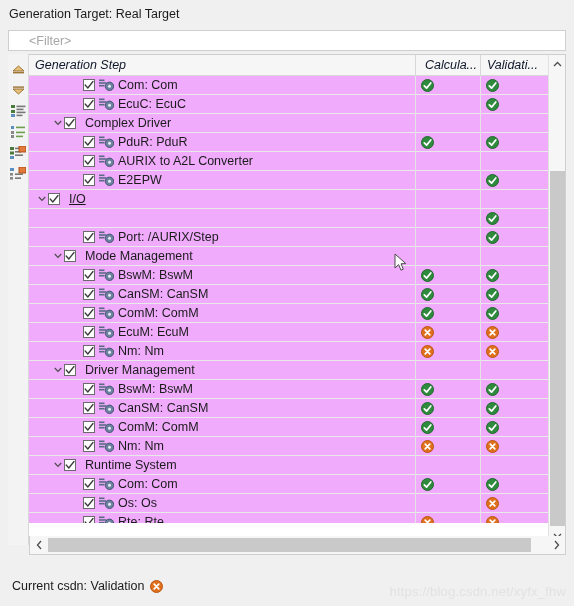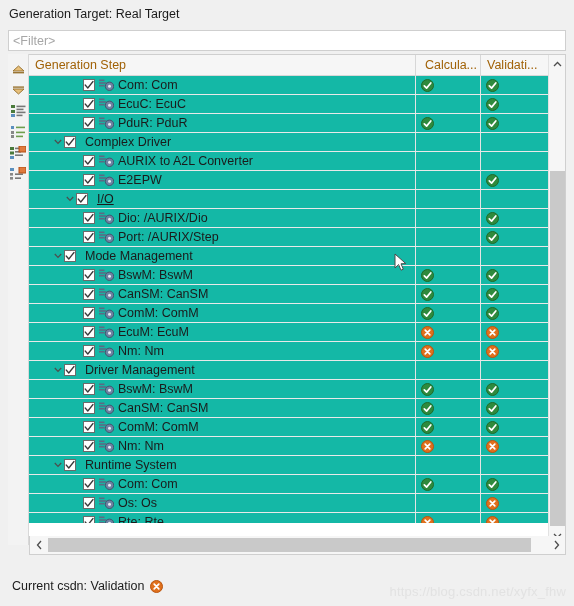--- a/index.html
+++ b/index.html
@@ -39,21 +39,21 @@
 
   
   .filter-wrap {
     position: absolute;
     left: 8px; top: 30px;
     width: 558px; height: 21px;
     background: #ffffff;
     border: 1px solid #cfcfcf;
     box-sizing: border-box;
     display: flex; align-items: center;
-    padding-left: 4px;
+    padding-left: 20px;
   }
   .filter-input {
     border: 0; outline: 0; padding: 0; margin: 0;
     width: 100%; height: 17px;
     font-family: "Liberation Sans", sans-serif;
     font-size: 12.5px;
     color: #1b1b1b;
     background: transparent;
   }
   .filter-input::placeholder { color: #a6a6a6; }
@@ -94,40 +94,41 @@
     width: 536px; height: 21px;
     background: #f6f6f6;
     border-bottom: 1px solid #d7d7d7;
     box-sizing: border-box;
   }
   .ch {
     position: absolute;
     top: 0; height: 20px;
     line-height: 20px;
     font-size: 12.5px;
-    color: #a16207;
+    color: #0f172a;
     box-sizing: border-box;
     padding-left: 6px;
     white-space: nowrap;
     overflow: hidden;
+    font-style: italic;
   }
   .ch.sep { border-left: 1px solid #d7d7d7; }
 
   .rows {
     position: absolute;
     left: 0; top: 21px;
     width: 536px; height: 447px;
     overflow: hidden;
   }
   .row {
     position: relative;
     height: 19px;
     border-bottom: 1px solid #e9e9e9;
     box-sizing: border-box;
-    background: #14b8a6;
+    background: #f0abfc;
   }
   .row .cell-name {
     position: absolute;
     left: 0; top: 0; height: 18px;
     display: flex; align-items: center;
     white-space: nowrap;
   }
   .twisty {
     width: 13px; height: 18px;
     display: inline-flex; align-items: center; justify-content: center;
@@ -389,54 +390,20 @@
             <svg class="sicon" viewBox="0 0 13 13">
               <circle cx="6.5" cy="6.5" r="6" fill="#2f8a3d" stroke="#1e6b2b" stroke-width="1"></circle>
               <path d="M3.3 6.8 L5.6 9.1 L9.8 4" fill="none" stroke="#fff" stroke-width="1.7" stroke-linecap="round" stroke-linejoin="round"></path>
             </svg>
           </div>
           <div class="vsep" style="left:386px;"></div>
           <div class="vsep" style="left:451px;"></div>
           <div class="vsep" style="left:519px;"></div>
         </div>
         <div class="row">
-          <div class="cell-name" style="left:54px;">
-            <span class="cbox">
-              <svg width="10" height="10" viewBox="0 0 10 10">
-                <path d="M1.2 5 L3.8 8 L9 1.5" fill="none" stroke="#3a3a3a" stroke-width="1.3" stroke-linecap="round" stroke-linejoin="round"></path>
-              </svg>
-            </span>
-            <span class="leaf-icon">
-              <svg width="15" height="13" viewBox="0 0 15 13">
-                <rect x="0" y="0.5" width="5.5" height="1.6" fill="#5b6b84"></rect>
-                <rect x="0" y="3.2" width="7.5" height="1.6" fill="#5b6b84"></rect>
-                <rect x="0" y="5.9" width="5.5" height="1.6" fill="#5b6b84"></rect>
-                <circle cx="10.5" cy="7.3" r="4.2" fill="#6d82a3" stroke="#3f4e66" stroke-width="0.9"></circle>
-                <circle cx="10.5" cy="7.3" r="1.5" fill="#e9edf3"></circle>
-              </svg>
-            </span>
-            <span class="row-label">PduR: PduR</span>
-          </div>
-          <div class="statcell" style="left:386px;">
-            <svg class="sicon" viewBox="0 0 13 13">
-              <circle cx="6.5" cy="6.5" r="6" fill="#2f8a3d" stroke="#1e6b2b" stroke-width="1"></circle>
-              <path d="M3.3 6.8 L5.6 9.1 L9.8 4" fill="none" stroke="#fff" stroke-width="1.7" stroke-linecap="round" stroke-linejoin="round"></path>
-            </svg>
-          </div>
-          <div class="statcell" style="left:451px;">
-            <svg class="sicon" viewBox="0 0 13 13">
-              <circle cx="6.5" cy="6.5" r="6" fill="#2f8a3d" stroke="#1e6b2b" stroke-width="1"></circle>
-              <path d="M3.3 6.8 L5.6 9.1 L9.8 4" fill="none" stroke="#fff" stroke-width="1.7" stroke-linecap="round" stroke-linejoin="round"></path>
-            </svg>
-          </div>
-          <div class="vsep" style="left:386px;"></div>
-          <div class="vsep" style="left:451px;"></div>
-          <div class="vsep" style="left:519px;"></div>
-        </div>
-        <div class="row">
           <div class="cell-name" style="left:22px;">
             <span class="twisty">
               <svg width="8" height="6" viewBox="0 0 8 6">
                 <path d="M0.8 1 L4 4.4 L7.2 1" fill="none" stroke="#4d4d4d" stroke-width="1.2"></path>
               </svg>
             </span>
             <span class="cbox">
               <svg width="10" height="10" viewBox="0 0 10 10">
                 <path d="M1.2 5 L3.8 8 L9 1.5" fill="none" stroke="#3a3a3a" stroke-width="1.3" stroke-linecap="round" stroke-linejoin="round"></path>
               </svg>
@@ -458,20 +425,54 @@
             </span>
             <span class="leaf-icon">
               <svg width="15" height="13" viewBox="0 0 15 13">
                 <rect x="0" y="0.5" width="5.5" height="1.6" fill="#5b6b84"></rect>
                 <rect x="0" y="3.2" width="7.5" height="1.6" fill="#5b6b84"></rect>
                 <rect x="0" y="5.9" width="5.5" height="1.6" fill="#5b6b84"></rect>
                 <circle cx="10.5" cy="7.3" r="4.2" fill="#6d82a3" stroke="#3f4e66" stroke-width="0.9"></circle>
                 <circle cx="10.5" cy="7.3" r="1.5" fill="#e9edf3"></circle>
               </svg>
             </span>
+            <span class="row-label">PduR: PduR</span>
+          </div>
+          <div class="statcell" style="left:386px;">
+            <svg class="sicon" viewBox="0 0 13 13">
+              <circle cx="6.5" cy="6.5" r="6" fill="#2f8a3d" stroke="#1e6b2b" stroke-width="1"></circle>
+              <path d="M3.3 6.8 L5.6 9.1 L9.8 4" fill="none" stroke="#fff" stroke-width="1.7" stroke-linecap="round" stroke-linejoin="round"></path>
+            </svg>
+          </div>
+          <div class="statcell" style="left:451px;">
+            <svg class="sicon" viewBox="0 0 13 13">
+              <circle cx="6.5" cy="6.5" r="6" fill="#2f8a3d" stroke="#1e6b2b" stroke-width="1"></circle>
+              <path d="M3.3 6.8 L5.6 9.1 L9.8 4" fill="none" stroke="#fff" stroke-width="1.7" stroke-linecap="round" stroke-linejoin="round"></path>
+            </svg>
+          </div>
+          <div class="vsep" style="left:386px;"></div>
+          <div class="vsep" style="left:451px;"></div>
+          <div class="vsep" style="left:519px;"></div>
+        </div>
+        <div class="row">
+          <div class="cell-name" style="left:54px;">
+            <span class="cbox">
+              <svg width="10" height="10" viewBox="0 0 10 10">
+                <path d="M1.2 5 L3.8 8 L9 1.5" fill="none" stroke="#3a3a3a" stroke-width="1.3" stroke-linecap="round" stroke-linejoin="round"></path>
+              </svg>
+            </span>
+            <span class="leaf-icon">
+              <svg width="15" height="13" viewBox="0 0 15 13">
+                <rect x="0" y="0.5" width="5.5" height="1.6" fill="#5b6b84"></rect>
+                <rect x="0" y="3.2" width="7.5" height="1.6" fill="#5b6b84"></rect>
+                <rect x="0" y="5.9" width="5.5" height="1.6" fill="#5b6b84"></rect>
+                <circle cx="10.5" cy="7.3" r="4.2" fill="#6d82a3" stroke="#3f4e66" stroke-width="0.9"></circle>
+                <circle cx="10.5" cy="7.3" r="1.5" fill="#e9edf3"></circle>
+              </svg>
+            </span>
             <span class="row-label">AURIX to A2L Converter</span>
           </div>
           <div class="statcell" style="left:386px;"></div>
           <div class="statcell" style="left:451px;"></div>
           <div class="vsep" style="left:386px;"></div>
           <div class="vsep" style="left:451px;"></div>
           <div class="vsep" style="left:519px;"></div>
         </div>
         <div class="row">
           <div class="cell-name" style="left:54px;">
@@ -496,57 +497,40 @@
             <svg class="sicon" viewBox="0 0 13 13">
               <circle cx="6.5" cy="6.5" r="6" fill="#2f8a3d" stroke="#1e6b2b" stroke-width="1"></circle>
               <path d="M3.3 6.8 L5.6 9.1 L9.8 4" fill="none" stroke="#fff" stroke-width="1.7" stroke-linecap="round" stroke-linejoin="round"></path>
             </svg>
           </div>
           <div class="vsep" style="left:386px;"></div>
           <div class="vsep" style="left:451px;"></div>
           <div class="vsep" style="left:519px;"></div>
         </div>
         <div class="row">
-          <div class="cell-name" style="left:34px;text-decoration:underline;">
+          <div class="cell-name" style="left:6px;text-decoration:underline;">
             <span class="twisty">
               <svg width="8" height="6" viewBox="0 0 8 6">
                 <path d="M0.8 1 L4 4.4 L7.2 1" fill="none" stroke="#4d4d4d" stroke-width="1.2"></path>
               </svg>
             </span>
             <span class="cbox">
               <svg width="10" height="10" viewBox="0 0 10 10">
                 <path d="M1.2 5 L3.8 8 L9 1.5" fill="none" stroke="#3a3a3a" stroke-width="1.3" stroke-linecap="round" stroke-linejoin="round"></path>
               </svg>
             </span>
             <span class="row-label group">I/O</span>
           </div>
           <div class="statcell" style="left:386px;"></div>
           <div class="statcell" style="left:451px;"></div>
           <div class="vsep" style="left:386px;"></div>
           <div class="vsep" style="left:451px;"></div>
           <div class="vsep" style="left:519px;"></div>
         </div>
         <div class="row">
-          <div class="cell-name" style="left:54px;">
-            <span class="cbox">
-              <svg width="10" height="10" viewBox="0 0 10 10">
-                <path d="M1.2 5 L3.8 8 L9 1.5" fill="none" stroke="#3a3a3a" stroke-width="1.3" stroke-linecap="round" stroke-linejoin="round"></path>
-              </svg>
-            </span>
-            <span class="leaf-icon">
-              <svg width="15" height="13" viewBox="0 0 15 13">
-                <rect x="0" y="0.5" width="5.5" height="1.6" fill="#5b6b84"></rect>
-                <rect x="0" y="3.2" width="7.5" height="1.6" fill="#5b6b84"></rect>
-                <rect x="0" y="5.9" width="5.5" height="1.6" fill="#5b6b84"></rect>
-                <circle cx="10.5" cy="7.3" r="4.2" fill="#6d82a3" stroke="#3f4e66" stroke-width="0.9"></circle>
-                <circle cx="10.5" cy="7.3" r="1.5" fill="#e9edf3"></circle>
-              </svg>
-            </span>
-            <span class="row-label">Dio: /AURIX/Dio</span>
-          </div>
           <div class="statcell" style="left:386px;"></div>
           <div class="statcell" style="left:451px;">
             <svg class="sicon" viewBox="0 0 13 13">
               <circle cx="6.5" cy="6.5" r="6" fill="#2f8a3d" stroke="#1e6b2b" stroke-width="1"></circle>
               <path d="M3.3 6.8 L5.6 9.1 L9.8 4" fill="none" stroke="#fff" stroke-width="1.7" stroke-linecap="round" stroke-linejoin="round"></path>
             </svg>
           </div>
           <div class="vsep" style="left:386px;"></div>
           <div class="vsep" style="left:451px;"></div>
           <div class="vsep" style="left:519px;"></div>

